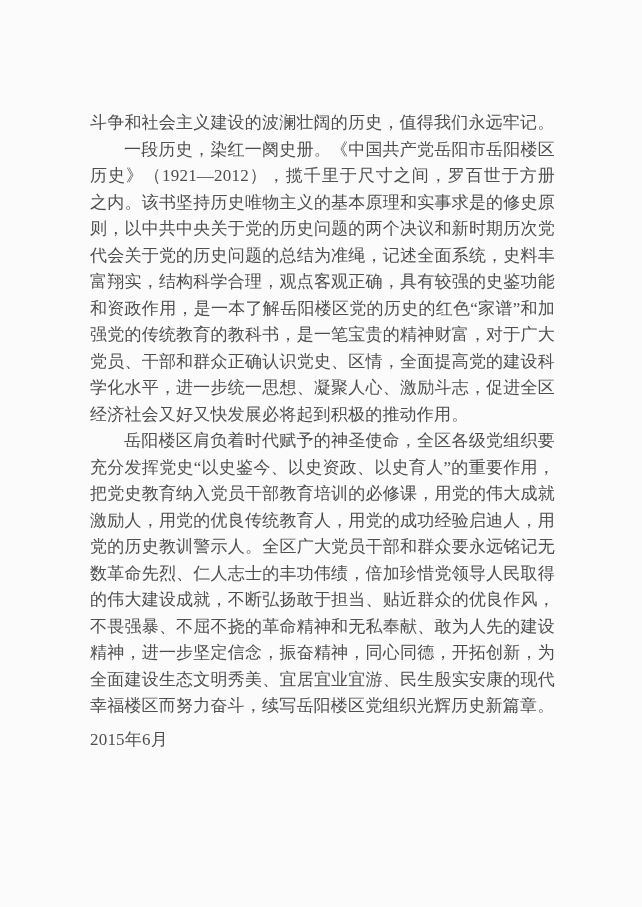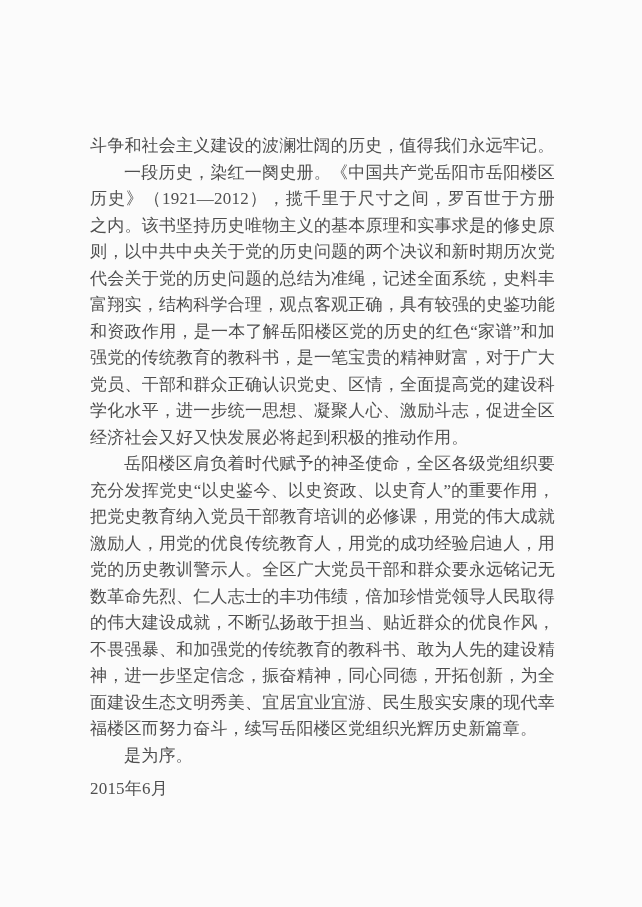--- a/index.html
+++ b/index.html
@@ -26,32 +26,30 @@
     text-align: justify;
     text-justify: inter-character;
     letter-spacing: 0.2px;
   }
   .para {
     margin: 0;
     text-indent: 2em;
   }
   .para.no-indent {
     text-indent: 0;
-    margin-top: 23px;
   }
   .date-line {
     margin: 7px 36px 0 0;
     text-align: left;
     text-indent: 0;
   }
 </style>
 </head>
 <body>
 
 <div class="page">
   <div class="text-block">
     <p class="para no-indent">斗争和社会主义建设的波澜壮阔的历史，值得我们永远牢记。</p>
     <p class="para">一段历史，染红一阕史册。《中国共产党岳阳市岳阳楼区历史》（1921—2012），揽千里于尺寸之间，罗百世于方册之内。该书坚持历史唯物主义的基本原理和实事求是的修史原则，以中共中央关于党的历史问题的两个决议和新时期历次党代会关于党的历史问题的总结为准绳，记述全面系统，史料丰富翔实，结构科学合理，观点客观正确，具有较强的史鉴功能和资政作用，是一本了解岳阳楼区党的历史的红色“家谱”和加强党的传统教育的教科书，是一笔宝贵的精神财富，对于广大党员、干部和群众正确认识党史、区情，全面提高党的建设科学化水平，进一步统一思想、凝聚人心、激励斗志，促进全区经济社会又好又快发展必将起到积极的推动作用。</p>
-    <p class="para">岳阳楼区肩负着时代赋予的神圣使命，全区各级党组织要充分发挥党史“以史鉴今、以史资政、以史育人”的重要作用，把党史教育纳入党员干部教育培训的必修课，用党的伟大成就激励人，用党的优良传统教育人，用党的成功经验启迪人，用党的历史教训警示人。全区广大党员干部和群众要永远铭记无数革命先烈、仁人志士的丰功伟绩，倍加珍惜党领导人民取得的伟大建设成就，不断弘扬敢于担当、贴近群众的优良作风，不畏强暴、和加强党的传统教育的教科书、敢为人先的建设精神，进一步坚定信念，振奋精神，同心同德，开拓创新，为全面建设生态文明秀美、宜居宜业宜游、民生殷实安康的现代幸福楼区而努力奋斗，续写岳阳楼区党组织光辉历史新篇章。</p>
-    <p class="para">是为序。</p>
+    <p class="para">岳阳楼区肩负着时代赋予的神圣使命，全区各级党组织要充分发挥党史“以史鉴今、以史资政、以史育人”的重要作用，把党史教育纳入党员干部教育培训的必修课，用党的伟大成就激励人，用党的优良传统教育人，用党的成功经验启迪人，用党的历史教训警示人。全区广大党员干部和群众要永远铭记无数革命先烈、仁人志士的丰功伟绩，倍加珍惜党领导人民取得的伟大建设成就，不断弘扬敢于担当、贴近群众的优良作风，不畏强暴、不屈不挠的革命精神和无私奉献、敢为人先的建设精神，进一步坚定信念，振奋精神，同心同德，开拓创新，为全面建设生态文明秀美、宜居宜业宜游、民生殷实安康的现代幸福楼区而努力奋斗，续写岳阳楼区党组织光辉历史新篇章。</p>
     <p class="date-line">2015年6月</p>
   </div>
 </div>
 
 </body></html>

